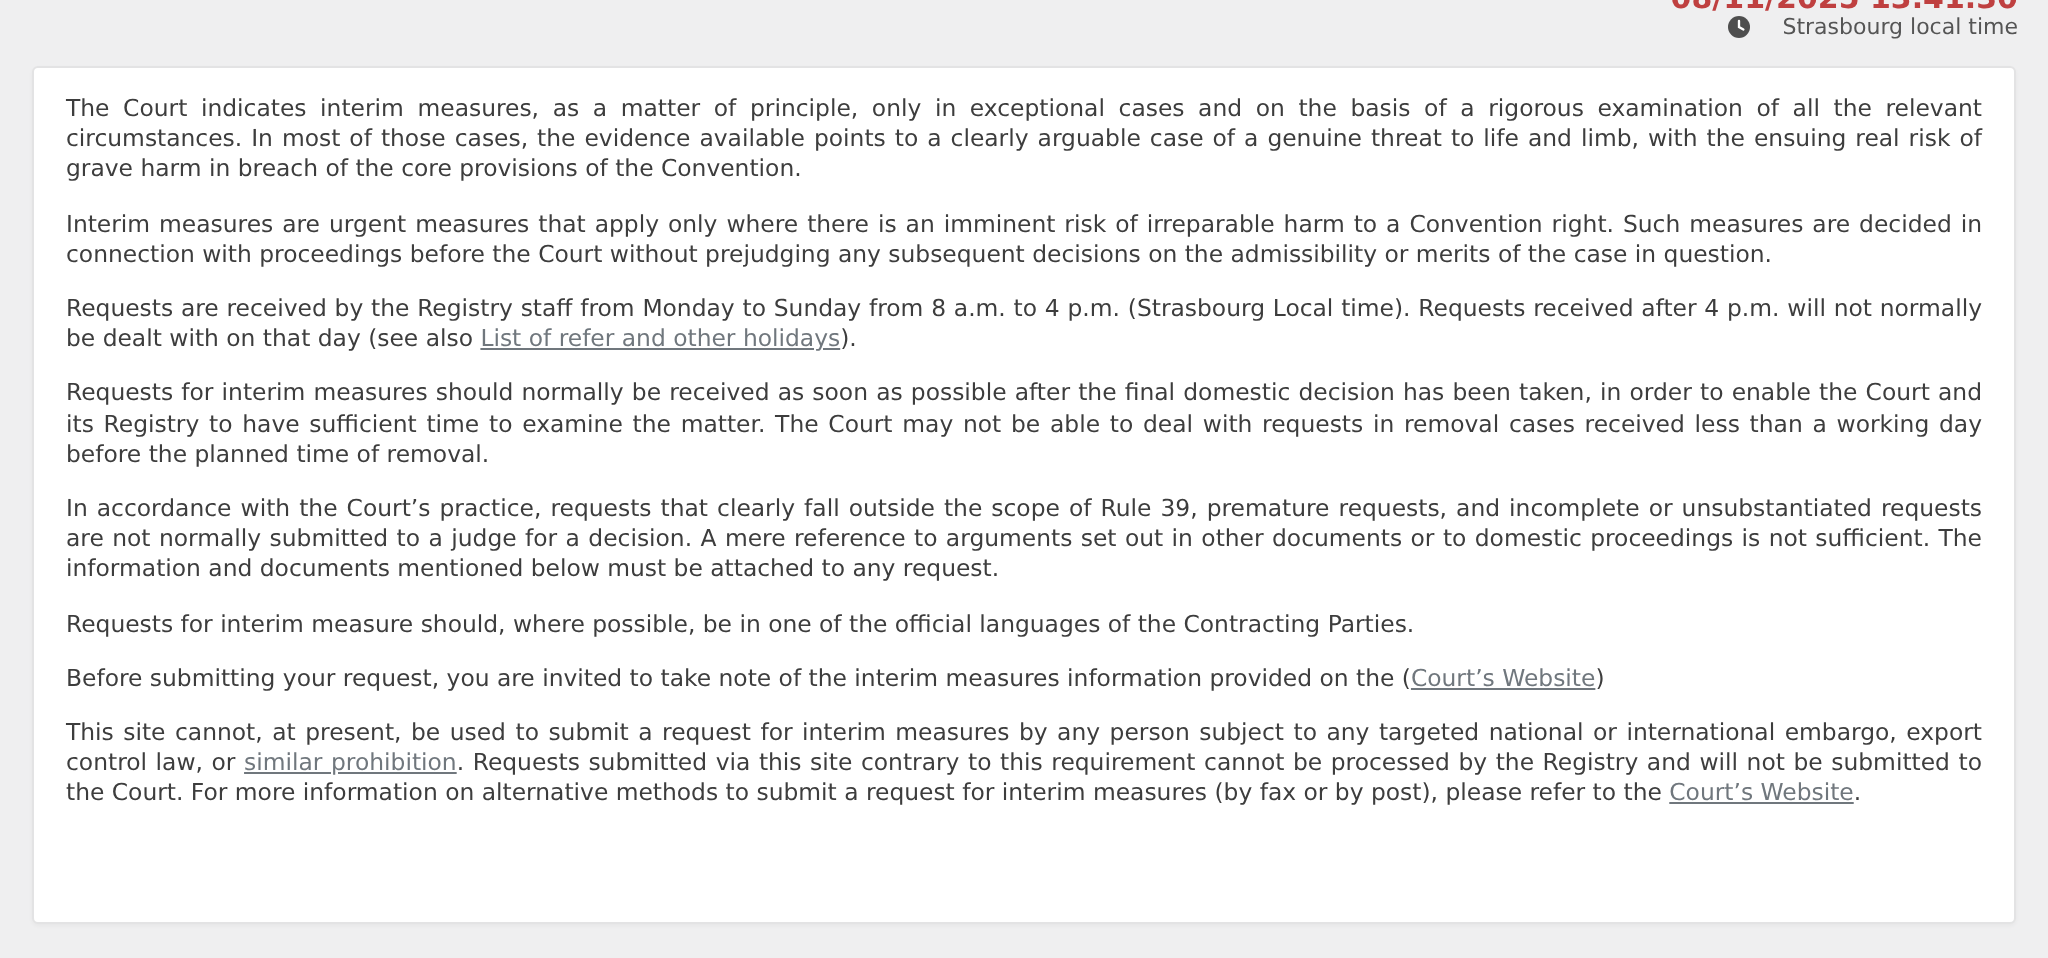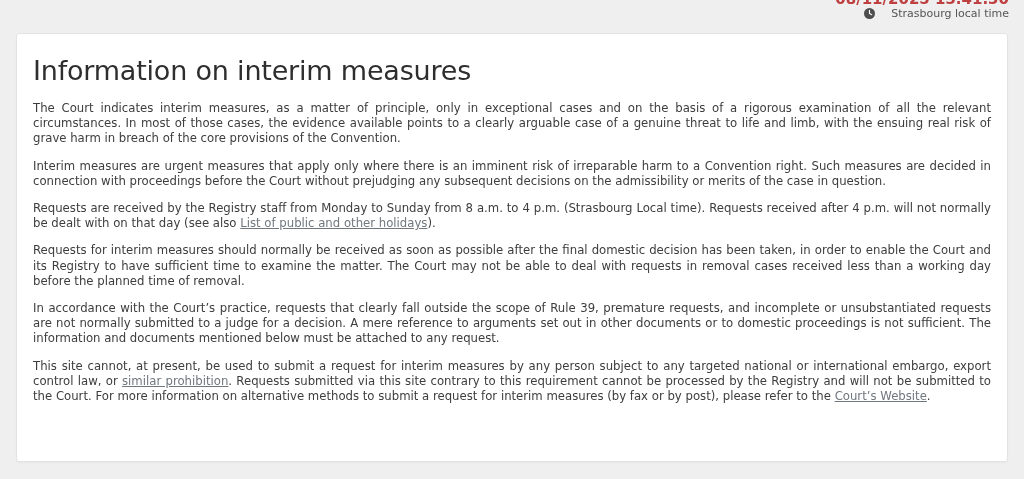--- a/index.html
+++ b/index.html
@@ -72,41 +72,46 @@
   <span class="icon">
     <svg width="11" height="11" viewBox="0 0 16 16">
       <circle cx="8" cy="8" r="8" fill="#4e4e4e"></circle>
       <path d="M8 3.5 L8 8 L11.2 9.8" stroke="#ffffff" stroke-width="1.7" fill="none" stroke-linecap="round"></path>
     </svg>
   </span>
   <span>Strasbourg local time</span>
 </div>
 
 <div class="card">
-  <h1 class="page-title">Information on interim measures</h1>
 
   <p class="para">
     <span>The Court indicates interim measures, as a matter of principle, only in exceptional cases and on the basis of a rigorous examination of all the relevant circumstances. In most of those cases, the evidence available points to a clearly arguable case of a genuine threat to life and limb, with the ensuing real risk of grave harm in breach of the core provisions of the Convention.</span>
   </p>
 
   <p class="para">
     <span>Interim measures are urgent measures that apply only where there is an imminent risk of irreparable harm to a Convention right. Such measures are decided in connection with proceedings before the Court without prejudging any subsequent decisions on the admissibility or merits of the case in question.</span>
   </p>
 
   <p class="para">
-    <span>Requests are received by the Registry staff from Monday to Sunday from 8 a.m. to 4 p.m. (Strasbourg Local time). Requests received after 4 p.m. will not normally be dealt with on that day (see also </span><a class="link">List of public and other holidays</a><span>).</span>
+    <span>Requests are received by the Registry staff from Monday to Sunday from 8 a.m. to 4 p.m. (Strasbourg Local time). Requests received after 4 p.m. will not normally be dealt with on that day (see also </span><a class="link">List of refer and other holidays</a><span>).</span>
   </p>
 
   <p class="para">
     <span>Requests for interim measures should normally be received as soon as possible after the final domestic decision has been taken, in order to enable the Court and its Registry to have sufficient time to examine the matter. The Court may not be able to deal with requests in removal cases received less than a working day before the planned time of removal.</span>
   </p>
 
   <p class="para">
     <span>In accordance with the Court’s practice, requests that clearly fall outside the scope of Rule 39, premature requests, and incomplete or unsubstantiated requests are not normally submitted to a judge for a decision. A mere reference to arguments set out in other documents or to domestic proceedings is not sufficient. The information and documents mentioned below must be attached to any request.</span>
   </p>
 
+  <p class="para">
+    <span>Requests for interim measure should, where possible, be in one of the official languages of the Contracting Parties.</span>
+  </p>
 
+  <p class="para">
+    <span>Before submitting your request, you are invited to take note of the interim measures information provided on the (</span><a class="link">Court’s Website</a><span>)</span>
+  </p>
 
   <p class="para">
     <span>This site cannot, at present, be used to submit a request for interim measures by any person subject to any targeted national or international embargo, export control law, or </span><a class="link">similar prohibition</a><span>. Requests submitted via this site contrary to this requirement cannot be processed by the Registry and will not be submitted to the Court. For more information on alternative methods to submit a request for interim measures (by fax or by post), please refer to the </span><a class="link">Court’s Website</a><span>.</span>
   </p>
 
 </div>
 
 </body></html>

